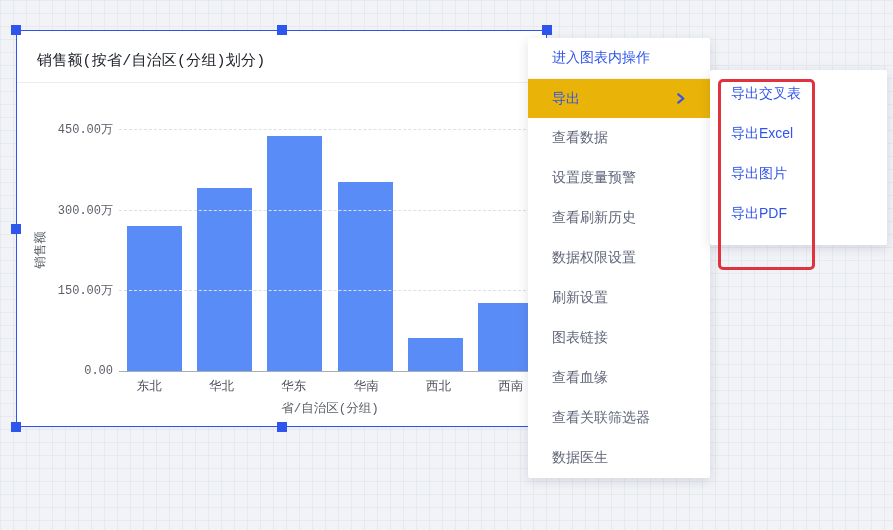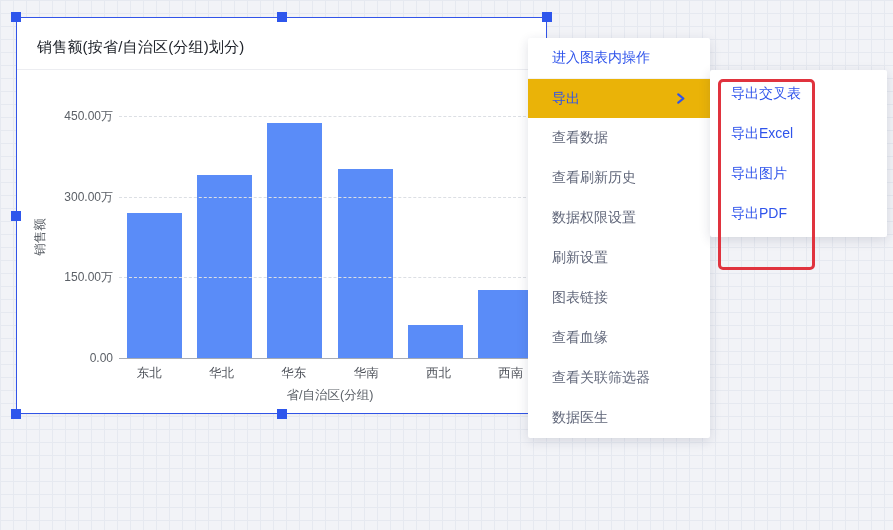--- a/index.html
+++ b/index.html
@@ -11,24 +11,25 @@
     background-image:
       linear-gradient(#E6E9F0 1px, transparent 1px),
       linear-gradient(90deg,#E6E9F0 1px, transparent 1px);
     background-size:13px 13px;
     font-family:"Liberation Sans","DejaVu Sans",sans-serif;
     -webkit-font-smoothing:antialiased;
   }
 
   
   .selection-rect{
-    position:absolute;left:16px;top:17px;width:531px;height:397px;
+    position:absolute;left:16px;top:30px;width:531px;height:397px;
     border:1.5px solid #3356EC;
     box-sizing:border-box;
     z-index:1;
+    font-family:Liberation Mono, monospace;
   }
   .chart-card{
     position:absolute;inset:0;
     background:#FFFFFF;
     box-shadow:0 1px 4px rgba(20,30,60,.05);
   }
   .handle{
     position:absolute;width:10px;height:10px;background:#2E56EC;z-index:3;
   }
   .h-tl{left:-6px;top:-6px}.h-tc{left:50%;margin-left:-5px;top:-6px}.h-tr{right:-6px;top:-6px}
@@ -75,21 +76,21 @@
   .menu-item.active{background:#eab308;}
   .menu-item.sep-top{border-top:1px solid #F2F3F6;}
   .menu-item .grow{flex:1;}
   .chev{display:flex;align-items:center;}
 
   
   .submenu{
     position:absolute;left:710px;top:70px;width:177px;
     background:#fff;border-radius:2px;
     box-shadow:0 3px 12px rgba(25,35,70,.14);
-    z-index:11;padding:4px 0 3px 0;
+    z-index:11;padding:4px 0 11px 0;
   }
   .submenu .menu-item{padding:0 14px 0 21px;color:#2F54EB;}
 
   .red-annotation{
     position:absolute;left:718px;top:79px;width:97px;height:191px;
     border:3px solid #E0333E;border-radius:5px;
     box-sizing:border-box;z-index:12;pointer-events:none;
   }
 </style>
 </head>
@@ -166,20 +167,23 @@
       <span class="chev">
         <svg width="11" height="11" viewBox="0 0 10 10">
           <path d="M3 1.2 L7.6 5 L3 8.8" stroke="#2F54EB" stroke-width="2" fill="none" stroke-linecap="round" stroke-linejoin="round"></path>
         </svg>
       </span>
     </div>
     <div class="menu-item">
       <span>查看数据</span>
     </div>
     <div class="menu-item">
+      <span>设置度量预警</span>
+    </div>
+    <div class="menu-item">
       <span>查看刷新历史</span>
     </div>
     <div class="menu-item">
       <span>数据权限设置</span>
     </div>
     <div class="menu-item">
       <span>刷新设置</span>
     </div>
     <div class="menu-item">
       <span>图表链接</span>

